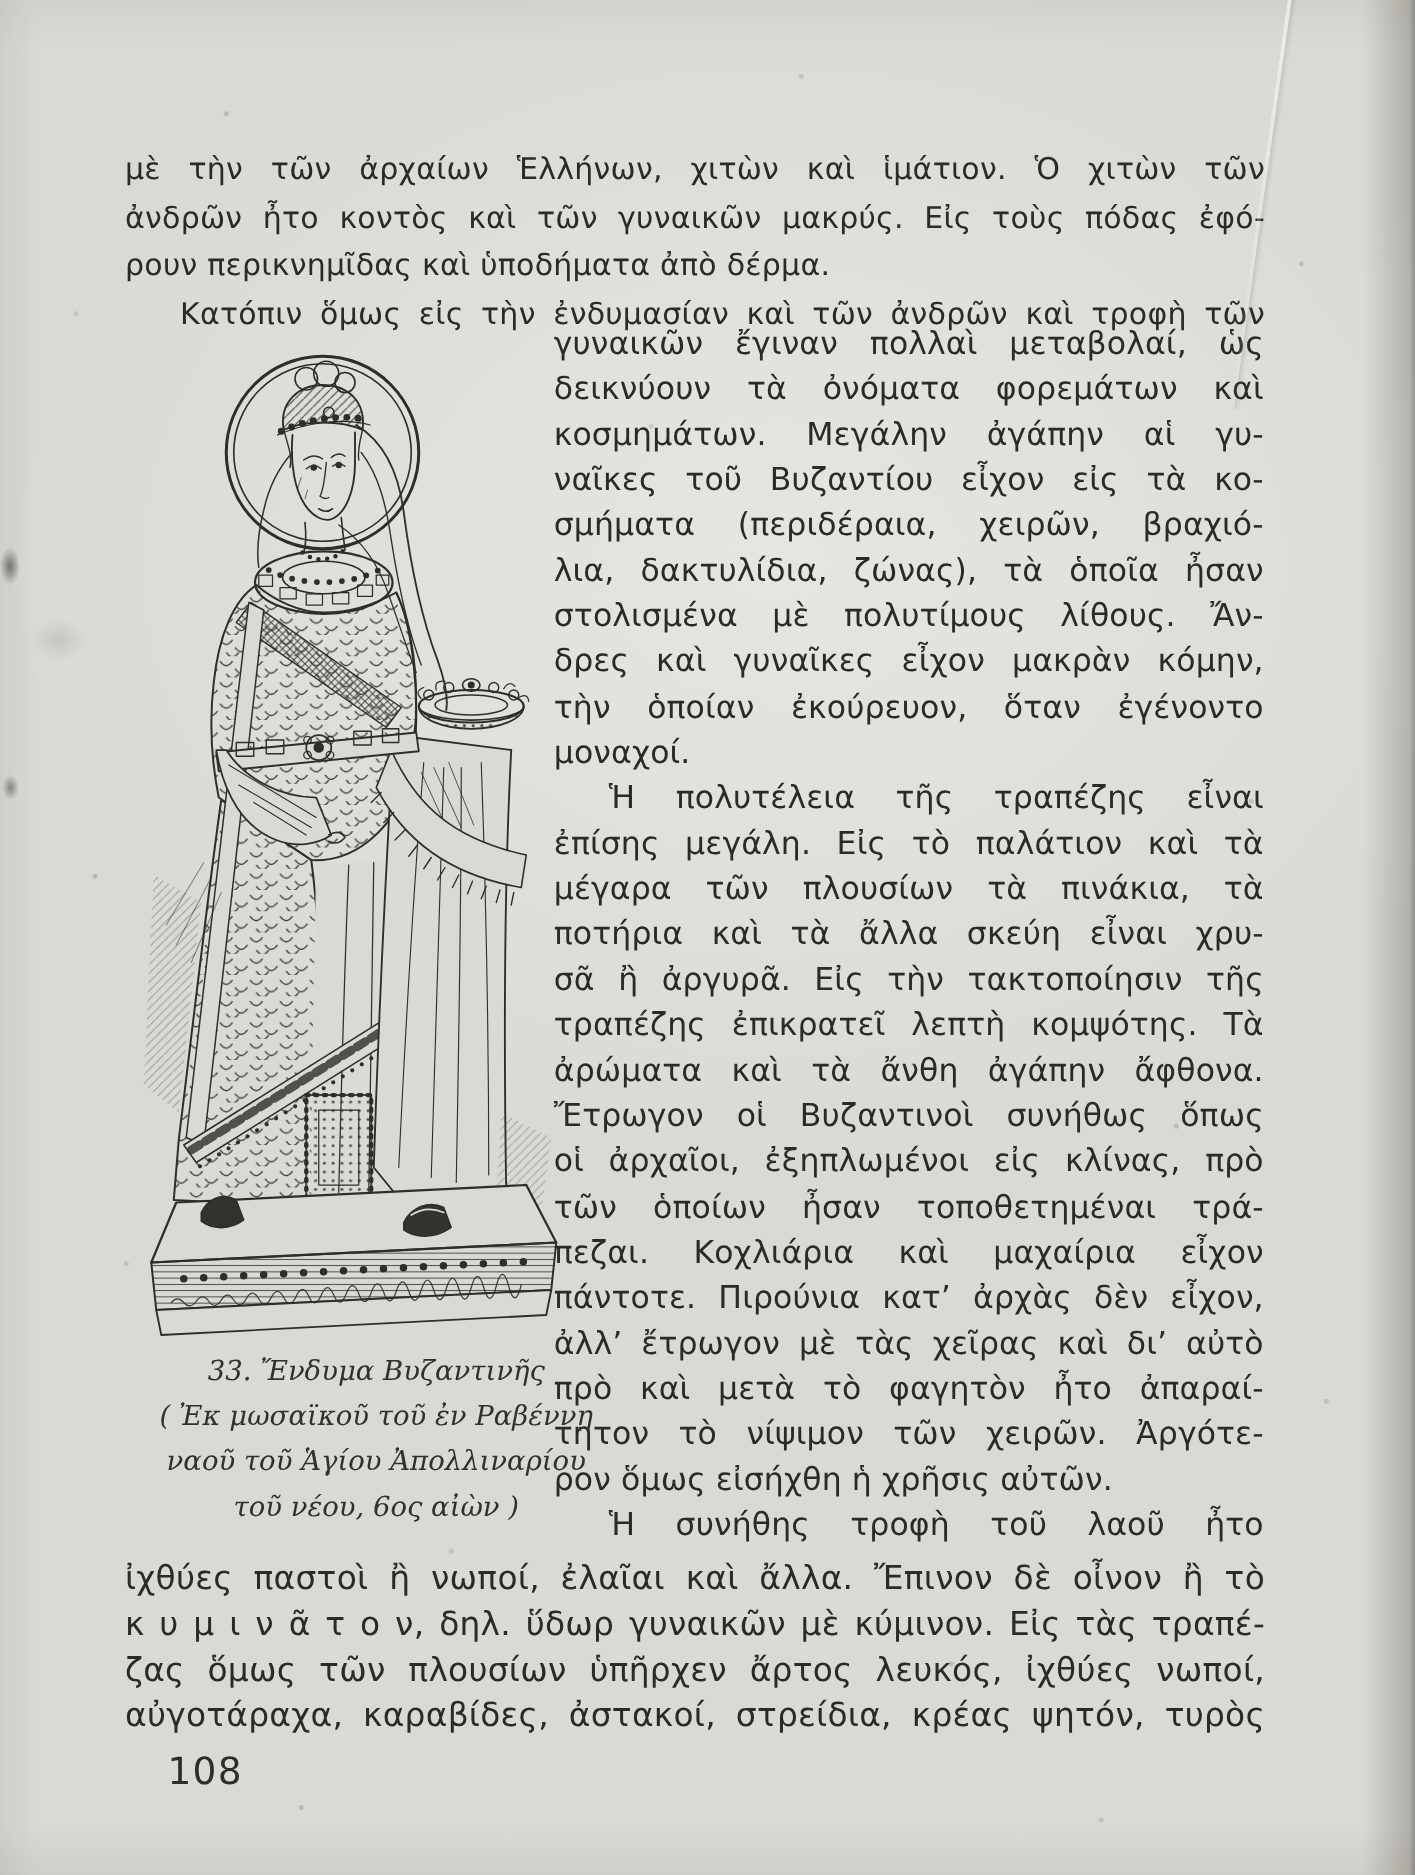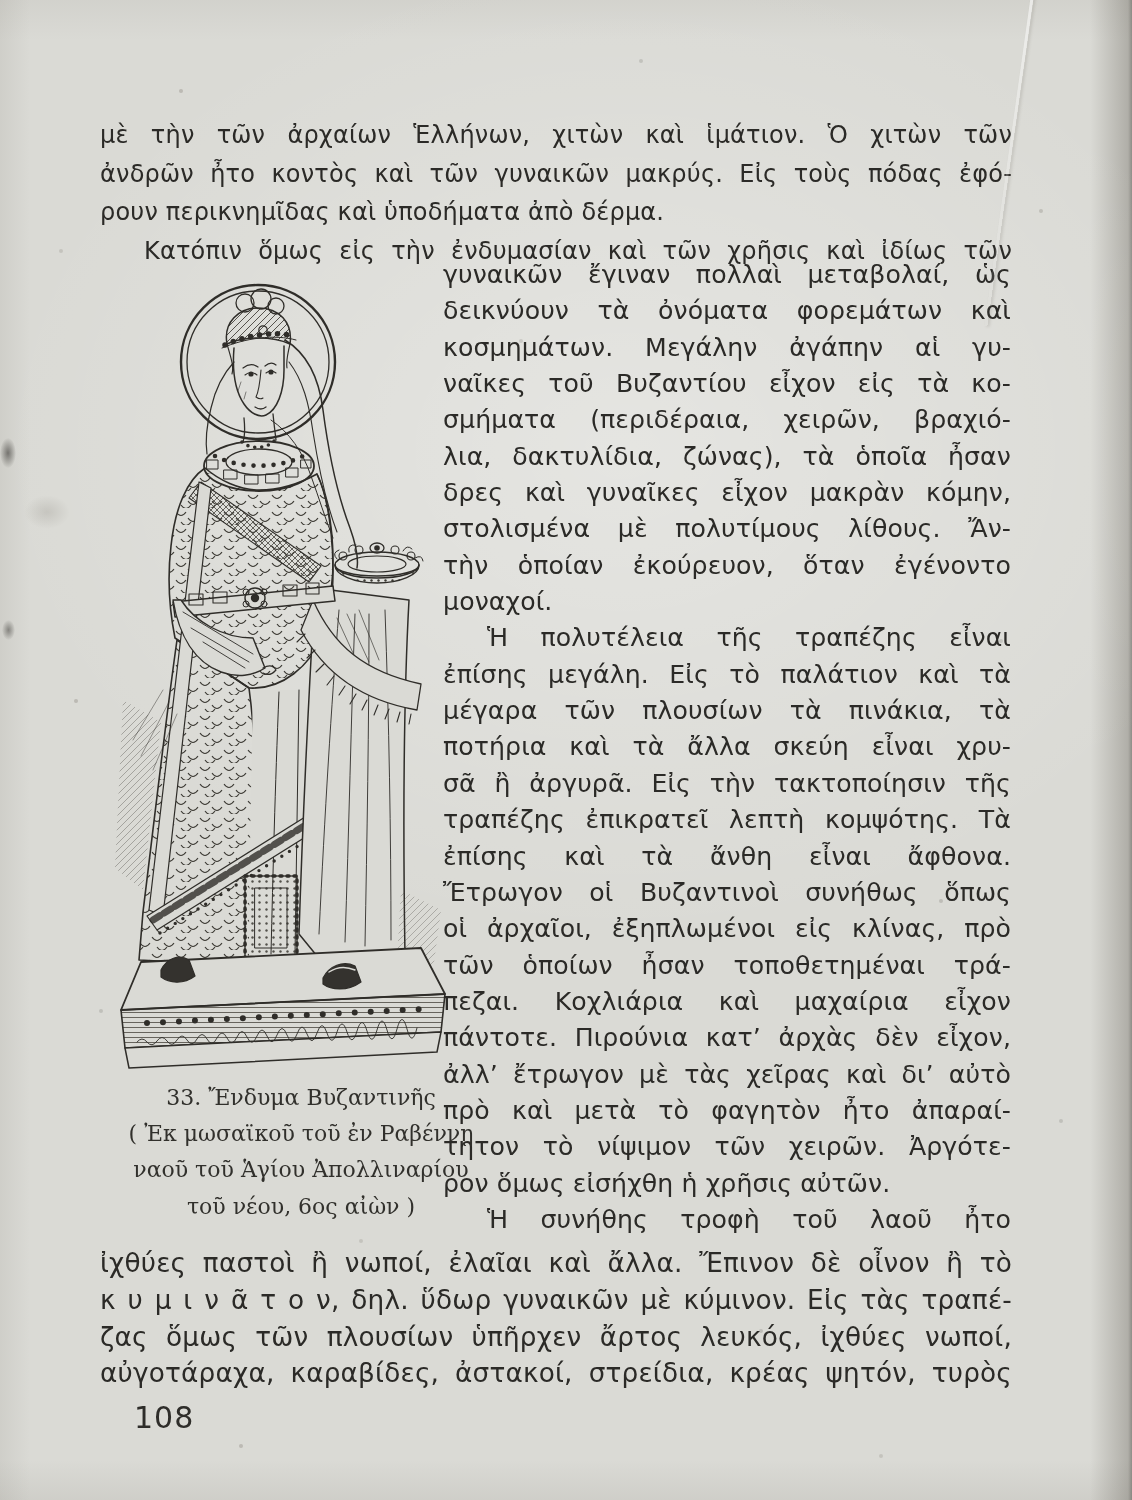--- a/index.html
+++ b/index.html
@@ -16,21 +16,21 @@
     font-family:"DejaVu Sans", sans-serif;
     color:#2b2a27;
   }
   .tblock{position:absolute;}
   .ln{display:block;text-align:justify;text-align-last:justify;white-space:normal;}
   .ln.end{text-align-last:left;}
   .in1{text-indent:44px;}
   .top-block{left:100px;top:116px;width:912px;font-size:24px;line-height:38.5px;letter-spacing:0.2px;}
   .right-col{left:443px;top:257px;width:568px;font-size:25.2px;line-height:36.35px;letter-spacing:0.1px;}
   .bottom-block{left:100px;top:1245px;width:912px;font-size:26.3px;line-height:36.8px;letter-spacing:0.2px;}
-  .caption{left:116px;top:1080px;width:370px;font-family:"DejaVu Serif", serif;font-size:22px;line-height:36.2px;text-align:center;color:#31302c;}
+  .caption{left:116px;top:1080px;width:370px;font-family:"DejaVu Serif", serif;font-size:22px;line-height:36.2px;text-align:center;color:#31302c;font-style:italic;}
   .pagenum{left:134px;top:1400px;font-size:30px;letter-spacing:1px;color:#2e2d2a;}
   .figure-wrap{position:absolute;left:103px;top:270px;width:362px;height:808px;}
   .crease{position:absolute;left:1008px;top:-12px;width:3px;height:340px;transform:rotate(8deg);
     background:linear-gradient(to bottom, rgba(255,255,255,0.55), rgba(255,255,255,0));
     box-shadow:2px 0 3px rgba(100,95,85,0.20);}
   .smudge{position:absolute;border-radius:50%;}
   .smudge.s1{left:0px;top:438px;width:16px;height:30px;background:radial-gradient(ellipse, rgba(40,38,34,0.55), rgba(0,0,0,0) 72%);}
   .smudge.s2{left:2px;top:620px;width:13px;height:20px;background:radial-gradient(ellipse, rgba(40,38,34,0.45), rgba(0,0,0,0) 72%);}
   .smudge.s3{left:24px;top:495px;width:46px;height:34px;background:radial-gradient(ellipse, rgba(90,84,74,0.16), rgba(0,0,0,0) 70%);}
   .specks{position:absolute;left:0;top:0;width:2px;height:2px;background:transparent;border-radius:50%;
@@ -52,21 +52,21 @@
 </style>
 </head>
 <body>
 
 <div class="page">
 
   <div class="tblock top-block">
     <span class="ln">μὲ τὴν τῶν ἀρχαίων Ἑλλήνων, χιτὼν καὶ ἱμάτιον. Ὁ χιτὼν τῶν</span>
     <span class="ln">ἀνδρῶν ἦτο κοντὸς καὶ τῶν γυναικῶν μακρύς. Εἰς τοὺς πόδας ἐφό-</span>
     <span class="ln end">ρουν περικνημῖδας καὶ ὑποδήματα ἀπὸ δέρμα.</span>
-    <span class="ln in1">Κατόπιν ὅμως εἰς τὴν ἐνδυμασίαν καὶ τῶν χρῆσις καὶ ἰδίως τῶν</span>
+    <span class="ln in1">Κατόπιν ὅμως εἰς τὴν ἐνδυμασίαν καὶ τῶν ἀνδρῶν καὶ τροφὴ τῶν</span>
   </div>
 
   <div class="figure-wrap" role="img" aria-label="Ink line drawing of a Byzantine woman with halo, jewelled diadem, veil and ornate collar, carrying a votive crown on a fringed draped cloth, standing on a decorated pedestal">
     <svg width="362" height="808" viewBox="0 0 362 808" xmlns="http://www.w3.org/2000/svg">
       <defs>
         <pattern id="scl" width="24" height="17" patternUnits="userSpaceOnUse">
           <path d="M1,4 q5,7 10,0 M13,10 q5,7 10,0 M6,14 q5,7 10,0" fill="none" stroke="#3c3a34" stroke-width="1.1"></path>
         </pattern>
         <pattern id="hatch" width="7" height="7" patternUnits="userSpaceOnUse">
           <path d="M0,7 L7,0" stroke="#45423c" stroke-width="0.9" fill="none"></path>
@@ -195,31 +195,31 @@
     </svg>
   </div>
 
   <div class="tblock right-col">
     <span class="ln">γυναικῶν ἔγιναν πολλαὶ μεταβολαί, ὡς</span>
     <span class="ln">δεικνύουν τὰ ὀνόματα φορεμάτων καὶ</span>
     <span class="ln">κοσμημάτων. Μεγάλην ἀγάπην αἱ γυ-</span>
     <span class="ln">ναῖκες τοῦ Βυζαντίου εἶχον εἰς τὰ κο-</span>
     <span class="ln">σμήματα (περιδέραια, χειρῶν, βραχιό-</span>
     <span class="ln">λια, δακτυλίδια, ζώνας), τὰ ὁποῖα ἦσαν</span>
+    <span class="ln">στολισμένα μὲ πολυτίμους λίθους. Ἄν-</span>
     <span class="ln">δρες καὶ γυναῖκες εἶχον μακρὰν κόμην,</span>
-    <span class="ln">στολισμένα μὲ πολυτίμους λίθους. Ἄν-</span>
     <span class="ln">τὴν ὁποίαν ἐκούρευον, ὅταν ἐγένοντο</span>
     <span class="ln end">μοναχοί.</span>
     <span class="ln in1">Ἡ πολυτέλεια τῆς τραπέζης εἶναι</span>
     <span class="ln">ἐπίσης μεγάλη. Εἰς τὸ παλάτιον καὶ τὰ</span>
     <span class="ln">μέγαρα τῶν πλουσίων τὰ πινάκια, τὰ</span>
     <span class="ln">ποτήρια καὶ τὰ ἄλλα σκεύη εἶναι χρυ-</span>
     <span class="ln">σᾶ ἢ ἀργυρᾶ. Εἰς τὴν τακτοποίησιν τῆς</span>
     <span class="ln">τραπέζης ἐπικρατεῖ λεπτὴ κομψότης. Τὰ</span>
-    <span class="ln">ἐπίσης καὶ τὰ ἄνθη εἶναι ἄφθονα.</span>
+    <span class="ln">ἀρώματα καὶ τὰ ἄνθη ἀγάπην ἄφθονα.</span>
     <span class="ln">Ἔτρωγον οἱ Βυζαντινοὶ συνήθως ὅπως</span>
     <span class="ln">οἱ ἀρχαῖοι, ἐξηπλωμένοι εἰς κλίνας, πρὸ</span>
     <span class="ln">τῶν ὁποίων ἦσαν τοποθετημέναι τρά-</span>
     <span class="ln">πεζαι. Κοχλιάρια καὶ μαχαίρια εἶχον</span>
     <span class="ln">πάντοτε. Πιρούνια κατ’ ἀρχὰς δὲν εἶχον,</span>
     <span class="ln">ἀλλ’ ἔτρωγον μὲ τὰς χεῖρας καὶ δι’ αὐτὸ</span>
     <span class="ln">πρὸ καὶ μετὰ τὸ φαγητὸν ἦτο ἀπαραί-</span>
     <span class="ln">τητον τὸ νίψιμον τῶν χειρῶν. Ἀργότε-</span>
     <span class="ln end">ρον ὅμως εἰσήχθη ἡ χρῆσις αὐτῶν.</span>
     <span class="ln in1">Ἡ συνήθης τροφὴ τοῦ λαοῦ ἦτο</span>

